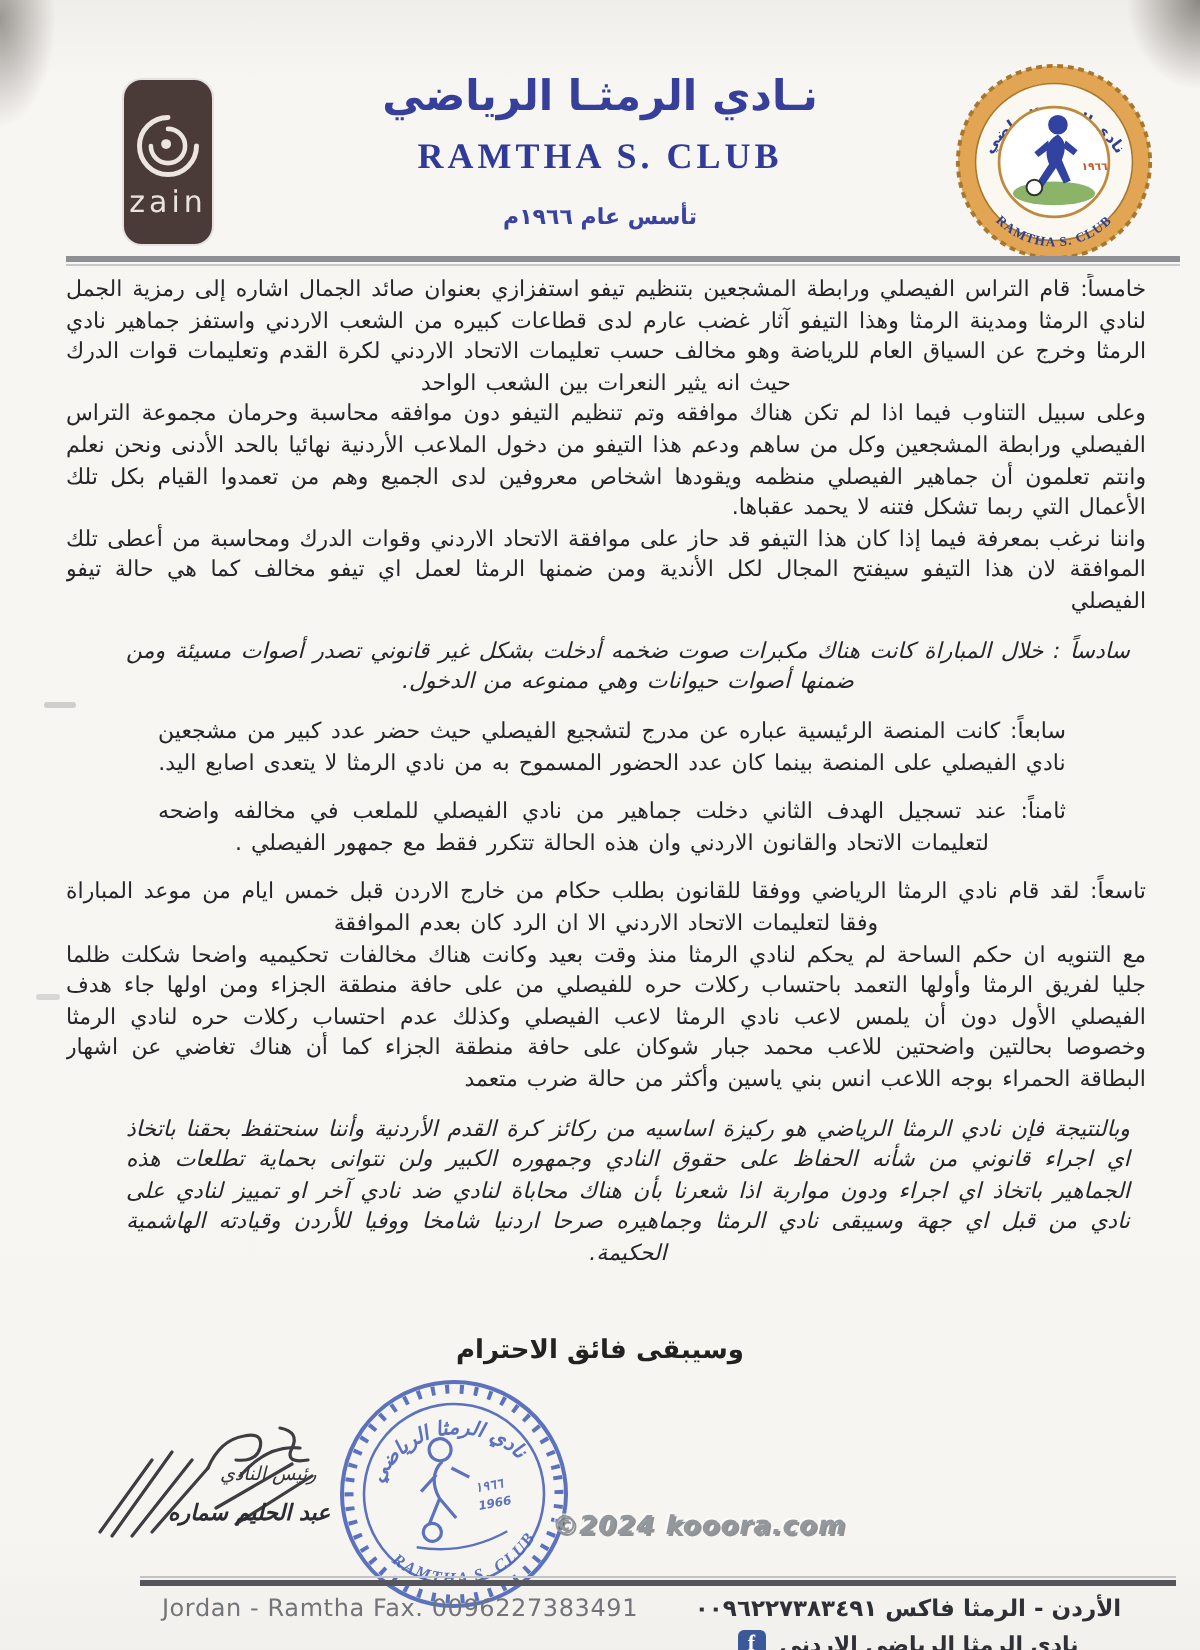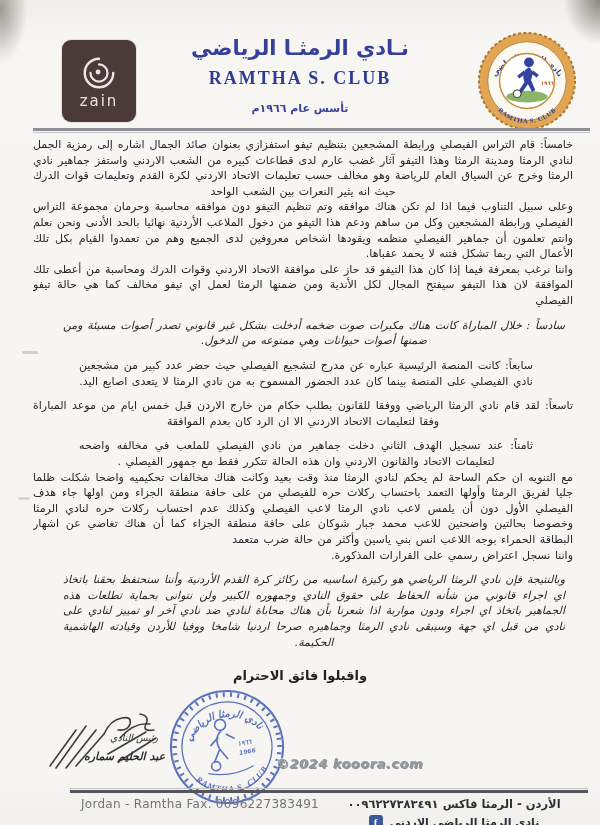--- a/index.html
+++ b/index.html
@@ -9,21 +9,21 @@
         color:#26262a;}
   
   .smudge-tl{position:absolute;left:0;top:0;width:28px;height:64px;
       background:radial-gradient(ellipse at 0% 15%,rgba(85,80,75,.55),transparent 70%);}
   .smudge-tr{position:absolute;right:0;top:0;width:36px;height:44px;
       background:radial-gradient(ellipse at 100% 0%,rgba(70,66,60,.6),transparent 72%);}
   .mark-a{position:absolute;left:22px;top:351px;width:16px;height:3px;background:rgba(125,125,125,.32);border-radius:2px;}
   .mark-b{position:absolute;left:18px;top:497px;width:12px;height:3px;background:rgba(125,125,125,.25);border-radius:2px;}
 
   
-  .zain{position:absolute;left:62px;top:40px;width:74px;height:82px;border-radius:9px;
+  .zain{position:absolute;left:62px;top:40px;width:44px;height:82px;border-radius:9px;
         background:#4a3a38;display:flex;flex-direction:column;align-items:center;justify-content:center;gap:2px;
         box-shadow:0 0 0 1px rgba(0,0,0,.08);}
   .zain svg{width:38px;height:38px;}
   .zain-word{color:#e9e3df;font-size:15px;letter-spacing:2px;line-height:1;}
   .title-block{position:absolute;left:150px;top:36px;width:300px;text-align:center;}
   .title-ar{font-size:21px;font-weight:bold;color:#36409b;direction:rtl;line-height:1.2;margin:0;}
   .title-en{font-family:"Liberation Serif",serif;font-size:18px;font-weight:bold;color:#2f3b96;
             letter-spacing:2px;margin:7px 0 0 0;}
   .founded{font-size:11px;font-weight:bold;color:#3a449e;direction:rtl;margin-top:13px;}
   .crest{position:absolute;left:476px;top:30px;width:102px;height:102px;}
@@ -122,28 +122,27 @@
     <div class="thick"></div>
       <div class="thin"></div>
   </div>
 
   <main class="letter">
     <p class="lastc">خامساً: قام التراس الفيصلي ورابطة المشجعين بتنظيم تيفو استفزازي بعنوان صائد الجمال اشاره إلى رمزية الجمل لنادي الرمثا ومدينة الرمثا وهذا التيفو آثار غضب عارم لدى قطاعات كبيره من الشعب الاردني واستفز جماهير نادي الرمثا وخرج عن السياق العام للرياضة وهو مخالف حسب تعليمات الاتحاد الاردني لكرة القدم وتعليمات قوات الدرك حيث انه يثير النعرات بين الشعب الواحد</p>
     <p class="lastr">وعلى سبيل التناوب فيما اذا لم تكن هناك موافقه وتم تنظيم التيفو دون موافقه محاسبة وحرمان مجموعة التراس الفيصلي ورابطة المشجعين وكل من ساهم ودعم هذا التيفو من دخول الملاعب الأردنية نهائيا بالحد الأدنى ونحن نعلم وانتم تعلمون أن جماهير الفيصلي منظمه ويقودها اشخاص معروفين لدى الجميع وهم من تعمدوا القيام بكل تلك الأعمال التي ربما تشكل فتنه لا يحمد عقباها.</p>
     <p class="lastr">واننا نرغب بمعرفة فيما إذا كان هذا التيفو قد حاز على موافقة الاتحاد الاردني وقوات الدرك ومحاسبة من أعطى تلك الموافقة لان هذا التيفو سيفتح المجال لكل الأندية ومن ضمنها الرمثا لعمل اي تيفو مخالف كما هي حالة تيفو الفيصلي</p>
     <p class="gap lastc inset1">سادساً : خلال المباراة كانت هناك مكبرات صوت ضخمه أدخلت بشكل غير قانوني تصدر أصوات مسيئة ومن ضمنها أصوات حيوانات وهي ممنوعه من الدخول.</p>
     <p class="gap lastc inset2">سابعاً: كانت المنصة الرئيسية عباره عن مدرج لتشجيع الفيصلي حيث حضر عدد كبير من مشجعين نادي الفيصلي على المنصة بينما كان عدد الحضور المسموح به من نادي الرمثا لا يتعدى اصابع اليد.</p>
+    <p class="gap lastc inset2">ثامناً: عند تسجيل الهدف الثاني دخلت جماهير من نادي الفيصلي للملعب في مخالفه واضحه لتعليمات الاتحاد والقانون الاردني وان هذه الحالة تتكرر فقط مع جمهور الفيصلي .</p>
     <p class="gap lastc">تاسعاً: لقد قام نادي الرمثا الرياضي ووفقا للقانون بطلب حكام من خارج الاردن قبل خمس ايام من موعد المباراة وفقا لتعليمات الاتحاد الاردني الا ان الرد كان بعدم الموافقة</p>
-    <p class="gap lastc inset2">ثامناً: عند تسجيل الهدف الثاني دخلت جماهير من نادي الفيصلي للملعب في مخالفه واضحه لتعليمات الاتحاد والقانون الاردني وان هذه الحالة تتكرر فقط مع جمهور الفيصلي .</p>
     <p class="lastr">مع التنويه ان حكم الساحة لم يحكم لنادي الرمثا منذ وقت بعيد وكانت هناك مخالفات تحكيميه واضحا شكلت ظلما جليا لفريق الرمثا وأولها التعمد باحتساب ركلات حره للفيصلي من على حافة منطقة الجزاء ومن اولها جاء هدف الفيصلي الأول دون أن يلمس لاعب نادي الرمثا لاعب الفيصلي وكذلك عدم احتساب ركلات حره لنادي الرمثا وخصوصا بحالتين واضحتين للاعب محمد جبار شوكان على حافة منطقة الجزاء كما أن هناك تغاضي عن اشهار البطاقة الحمراء بوجه اللاعب انس بني ياسين وأكثر من حالة ضرب متعمد</p>
-    <p class="lastr">واننا نسجل اعتراض رسمي على القرارات المذكورة.</p>
     <p class="gap lastc inset1">وبالنتيجة فإن نادي الرمثا الرياضي هو ركيزة اساسيه من ركائز كرة القدم الأردنية وأننا سنحتفظ بحقنا باتخاذ اي اجراء قانوني من شأنه الحفاظ على حقوق النادي وجمهوره الكبير ولن نتوانى بحماية تطلعات هذه الجماهير باتخاذ اي اجراء ودون مواربة اذا شعرنا بأن هناك محاباة لنادي ضد نادي آخر او تمييز لنادي على نادي من قبل اي جهة وسيبقى نادي الرمثا وجماهيره صرحا اردنيا شامخا ووفيا للأردن وقيادته الهاشمية الحكيمة.</p>
   </main>
 
-  <div class="closing">واقبلوا فائق الاحترام</div>
+  <div class="closing">وسيبقى فائق الاحترام</div>
 
   <div class="sig-zone">
     <svg class="sig-svg" viewBox="0 0 132 72" aria-hidden="true">
       <g fill="none" stroke="#3d3d42" stroke-width="1.6" stroke-linecap="round">
         <path d="M8 62 L34 26"></path>
         <path d="M14 64 L44 22"></path>
         <path d="M24 64 L54 26"></path>
         <path d="M34 62 L62 30"></path>
         <path d="M62 30 Q68 16 80 14 Q90 12 88 20 Q86 27 76 26"></path>
         <path d="M78 34 Q92 18 108 20"></path>

